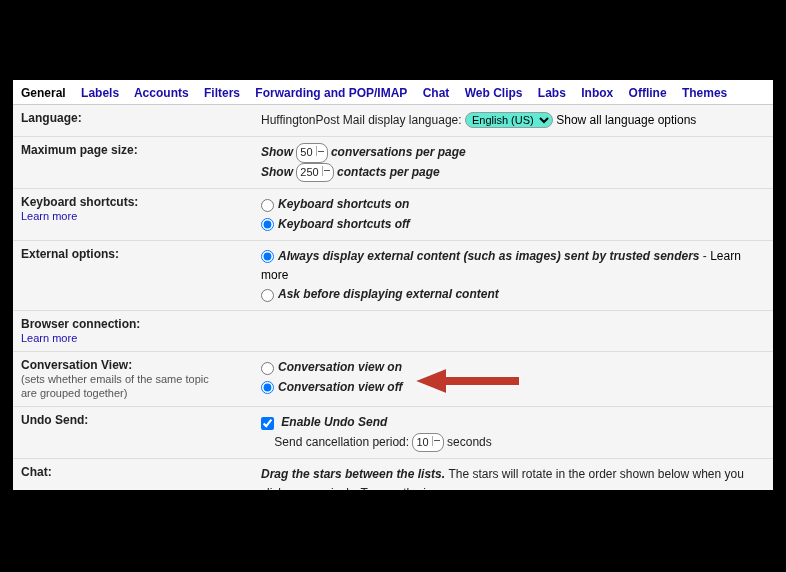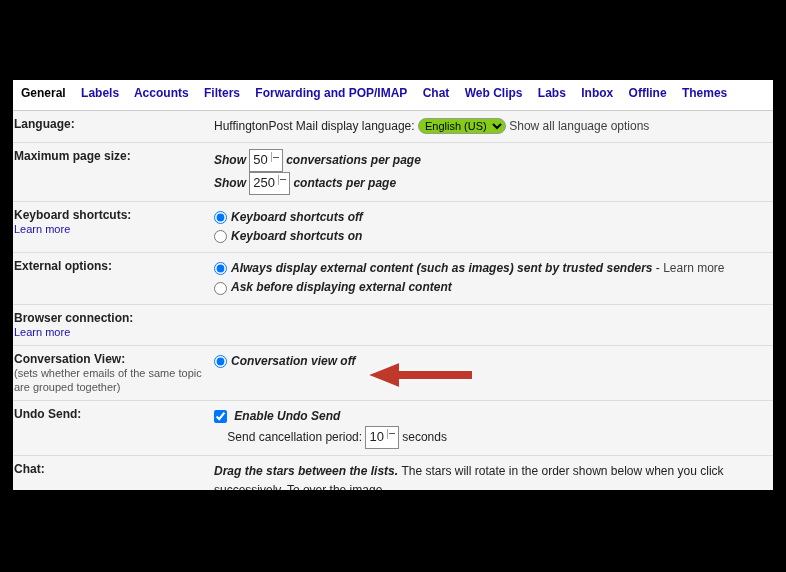--- a/index.html
+++ b/index.html
@@ -11,38 +11,39 @@
     height: 572px;
     overflow: hidden;
   }
   .frame {
     background: #fff;
     margin: 80px 13px 0 13px;
     height: 410px;
     overflow: hidden;
   }
   .tabs {
-    padding: 6px 8px 10px 8px;
+    padding: 6px 8px 4px 8px;
     border-bottom: 1px solid #ccc;
     font-size: 12px;
     font-weight: bold;
   }
   .tabs span {
     color: #1a0dab;
     margin-right: 12px;
     cursor: pointer;
   }
   .tabs span.active {
     color: #000;
   }
   .section {
     border-bottom: 1px solid #ddd;
-    padding: 6px 1px;
+    padding: 6px 8px;
     background: #f5f5f5;
     display: flex;
+    gap: 40px;
   }
   .section-label {
     width: 200px;
     flex-shrink: 0;
     font-weight: bold;
     color: #222;
     font-size: 12px;
   }
   .section-label .sub {
     font-weight: normal;
@@ -51,45 +52,45 @@
     text-align: right;
   }
   .section-label a { color: #1a0dab; font-weight: normal; font-size: 11px; text-decoration: none; }
   .section-body {
     flex: 1;
     font-size: 12px;
     color: #222;
     line-height: 1.6;
     position: relative;
   }
-  .section-body a { color: #404040; text-decoration: none; }
+  .section-body a { color: #000000; text-decoration: none; }
   .section-body .bold { font-weight: bold; font-style: italic; }
   select {
     font-size: 11px;
     border: 1px solid #999;
     border-radius: 8px;
     padding: 0 2px;
-    background: #84cc16;
+    background: #5eead4;
   }
   input[type=radio], input[type=checkbox] {
     vertical-align: middle;
     margin-right: 4px;
   }
   .disabled { color: #aaa; }
   .arrow {
     position: absolute;
     left: 150px;
     top: 8px;
     pointer-events: none;
   }
   .numbox {
     display: inline-block;
     border: 1px solid #888;
-    border-radius: 0;
-    font-size: 13px;
+    border-radius: 8px;
+    font-size: 11px;
     padding: 0 14px 0 3px;
     position: relative;
     background: #fff;
     vertical-align: middle;
   }
   .numbox::after {
     content: "";
     position: absolute;
     right: 2px;
     top: 2px;
@@ -145,22 +146,22 @@
       </div>
     </div>
   </div>
 
   <div class="section">
     <div class="section-label">
       <span>Keyboard shortcuts:</span><br>
       <a href="#">Learn more</a>
     </div>
     <div class="section-body">
+      <div><input type="radio" style=""><span class="bold">Keyboard shortcuts on</span></div>
       <div><input type="radio" checked="" style=""><span class="bold">Keyboard shortcuts off</span></div>
-      <div><input type="radio" style=""><span class="bold">Keyboard shortcuts on</span></div>
     </div>
   </div>
 
   <div class="section">
     <div class="section-label">External options:</div>
     <div class="section-body">
       <div><input type="radio" checked="" style=""><span class="bold">Always display external content (such as images) sent by trusted senders</span> - <a href="#">Learn more</a></div>
       <div><input type="radio" style=""><span class="bold">Ask before displaying external content</span></div>
     </div>
   </div>
@@ -171,20 +172,21 @@
       <a href="#">Learn more</a>
     </div>
   </div>
 
   <div class="section">
     <div class="section-label">
       <span>Conversation View:</span><br>
       <span class="sub">(sets whether emails of the same topic are grouped together)</span>
     </div>
     <div class="section-body">
+      <div><input type="radio" style=""><span class="bold">Conversation view on</span></div>
       <div><input type="radio" checked="" style=""><span class="bold">Conversation view off</span></div>
       <svg class="arrow" width="110" height="30" viewBox="0 0 110 30">
         <defs>
             <filter id="s">
               <feDropShadow dx="0" dy="0" stdDeviation="2" flood-color="#fff"></feDropShadow>
             </filter>
           </defs>
         <g filter="url(#s)">
           <path d="M 108 15 L 30 15" stroke="#c0392b" stroke-width="8" fill="none"></path>
           <path d="M 5 15 L 35 3 L 35 27 Z" fill="#c0392b"></path>

